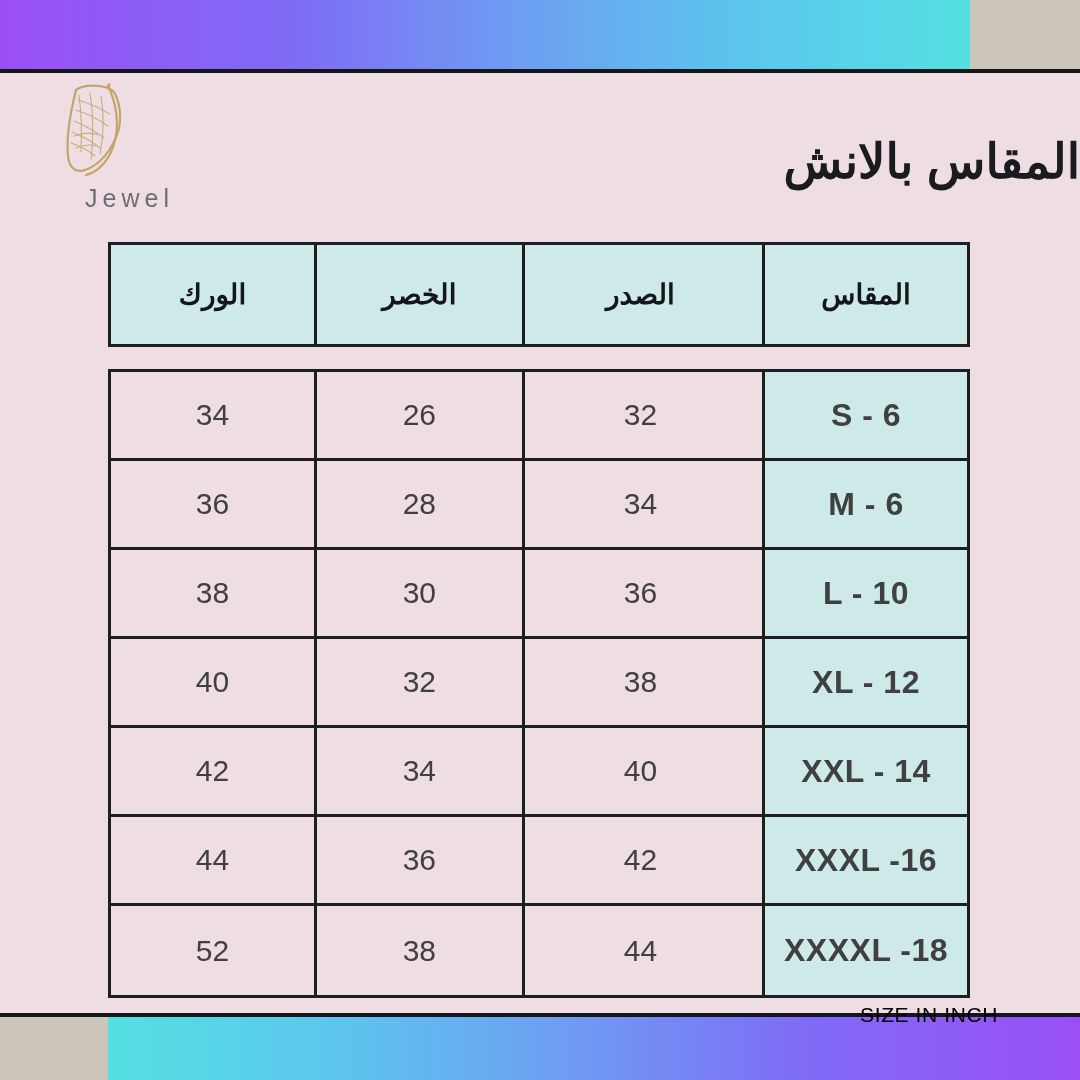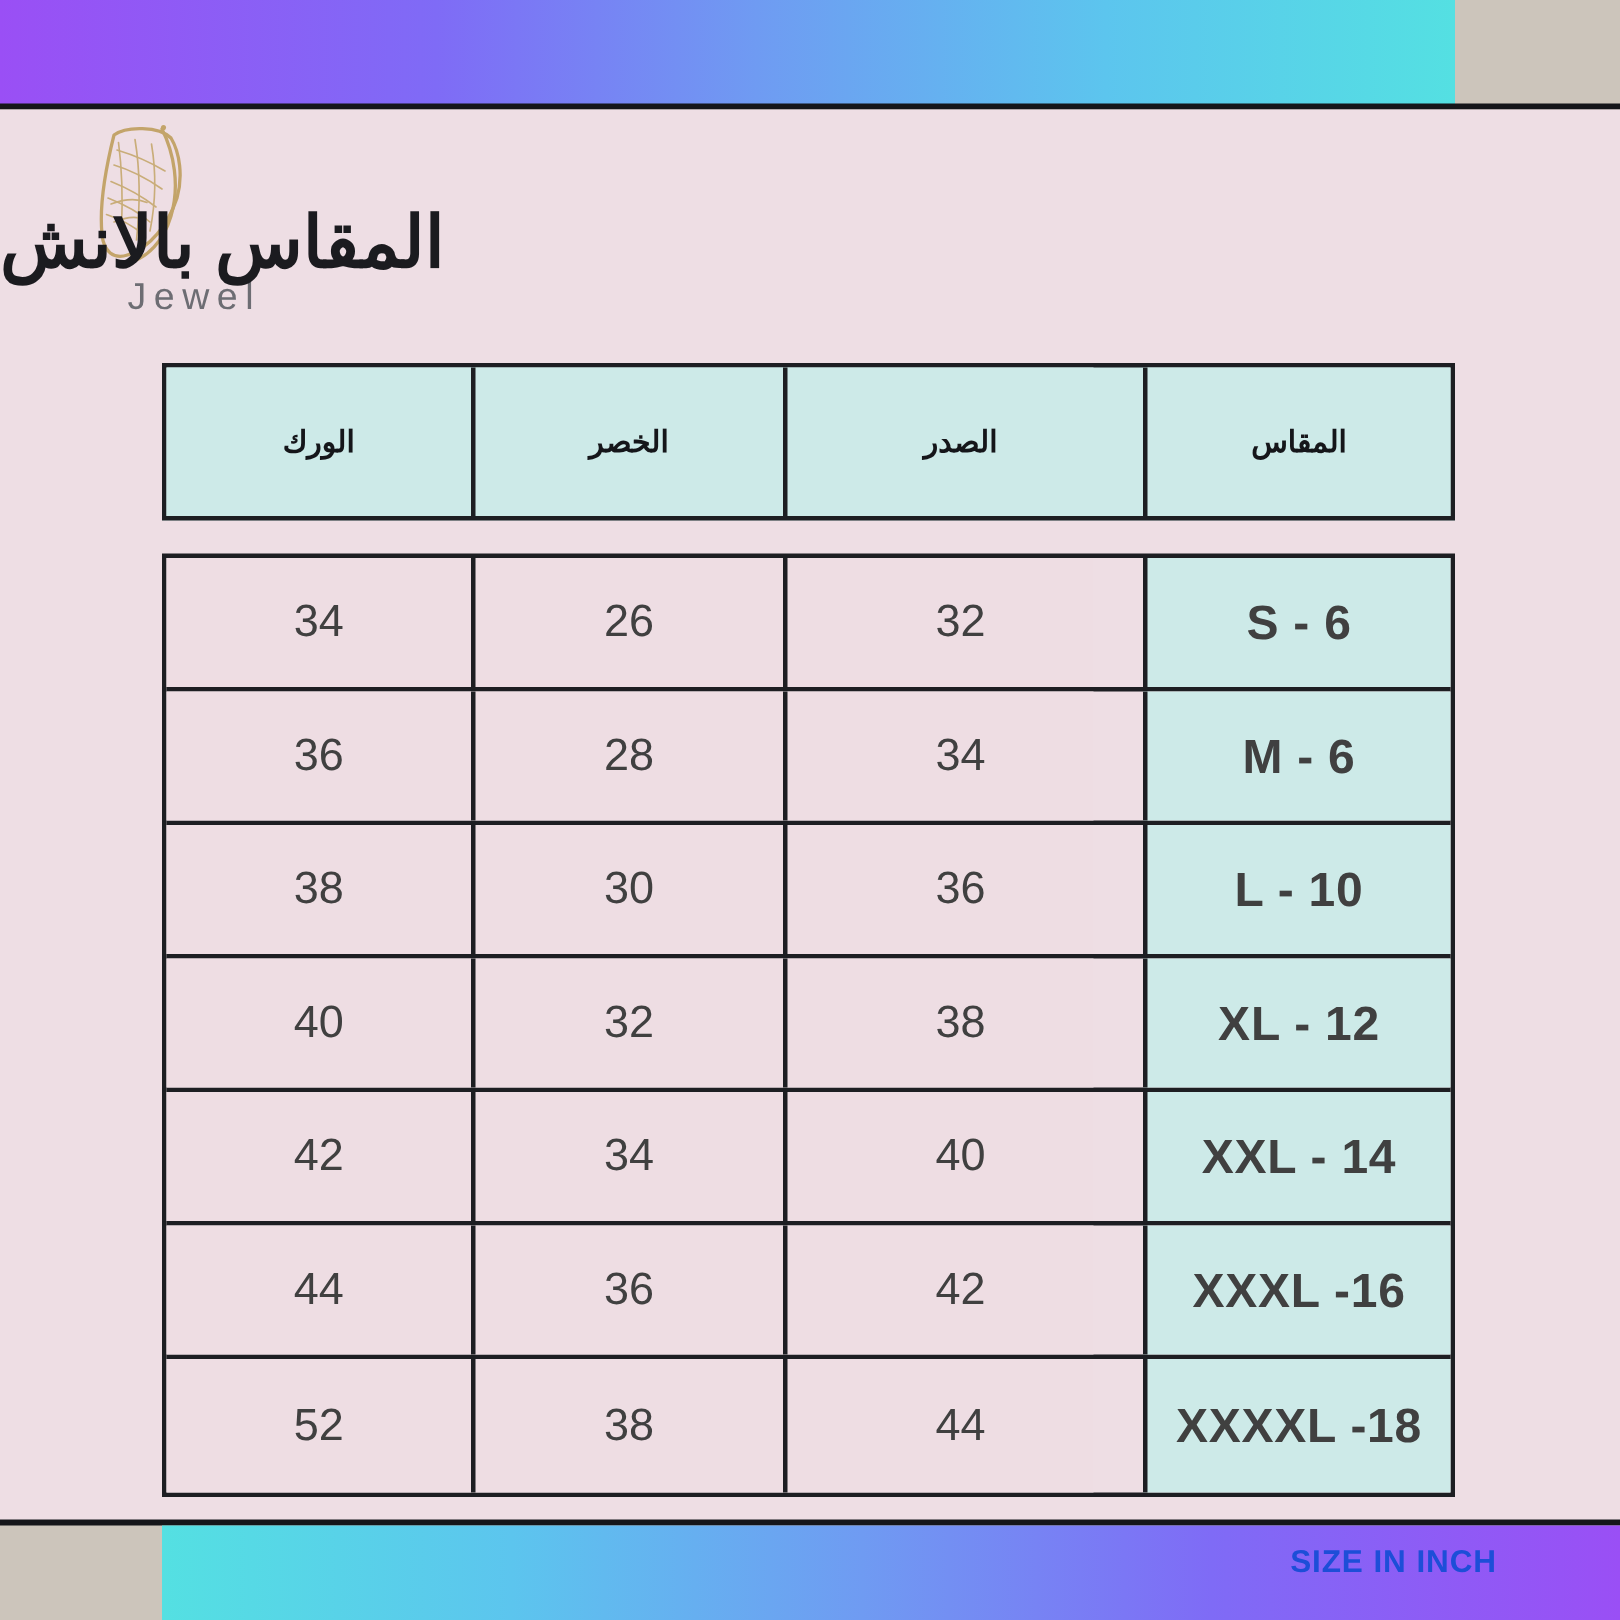--- a/index.html
+++ b/index.html
@@ -63,24 +63,24 @@
     position: absolute;
     left: 0;
     top: 1013px;
     width: 1080px;
     height: 4px;
     background: #15161a;
   }
   .bottom-label {
     position: absolute;
     right: 82px;
-    top: 1030px;
-    color: #1d4ed8;
+    top: 1003px;
+    color: #000000;
     font-size: 21px;
-    font-weight: bold;
+    font-weight: normal;
     letter-spacing: 0.6px;
     white-space: nowrap;
   }
 
   
   .logo {
     position: absolute;
     left: 36px;
     top: 80px;
     width: 140px;
@@ -104,21 +104,21 @@
     letter-spacing: 5px;
     font-weight: 400;
   }
 
   
   .title {
     position: absolute;
     left: 0;
     top: 133px;
     width: 1080px;
-    text-align: left;
+    text-align: right;
     font-size: 48px;
     font-weight: bold;
     color: #1b1b1f;
     direction: rtl;
   }
 
   
   .head-row {
     position: absolute;
     left: 108px;
@@ -130,21 +130,21 @@
     border: 3px solid #1d1e22;
     box-sizing: border-box;
     background: #cdeae8;
   }
   .head-cell {
     box-sizing: border-box;
     display: flex;
     align-items: center;
     justify-content: center;
     background: #cdeae8;
-    font-size: 20px;
+    font-size: 28px;
     font-weight: bold;
     color: #15161a;
     direction: rtl;
     border-left: 3px solid #1d1e22;
   }
   .head-cell:last-child { border-left: none; }
   .c-size  { width: 215px; margin-left: 33px; }
   .c-chest { width: 216px; padding-left: 27px; }
   .c-waist { width: 218px; }
   .c-hip   { width: 213px; }

